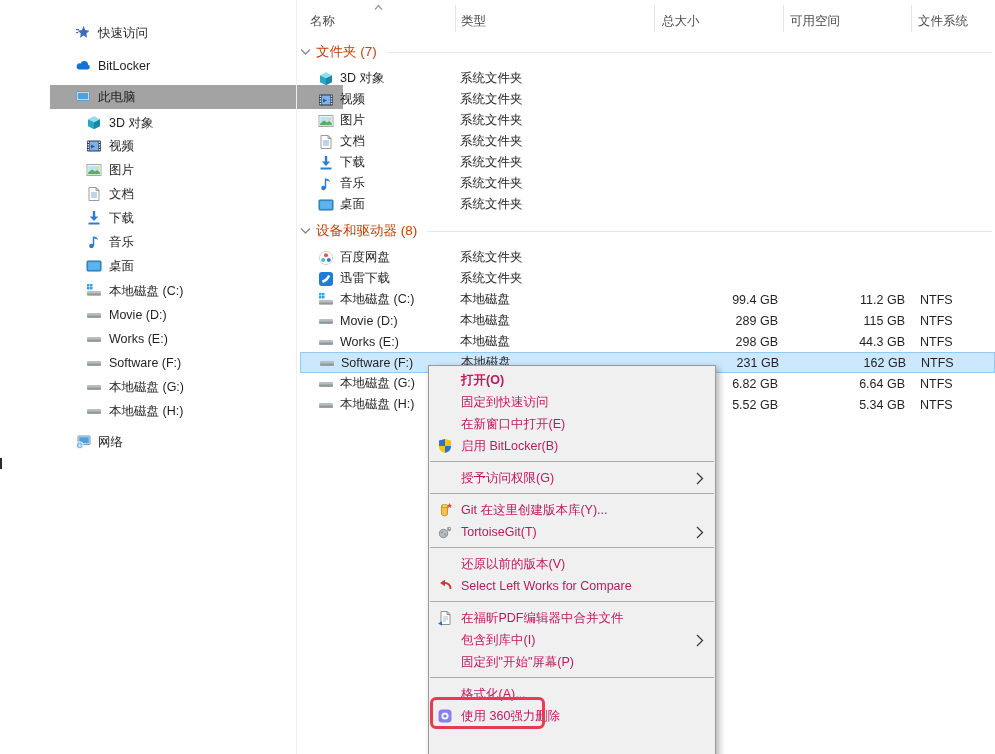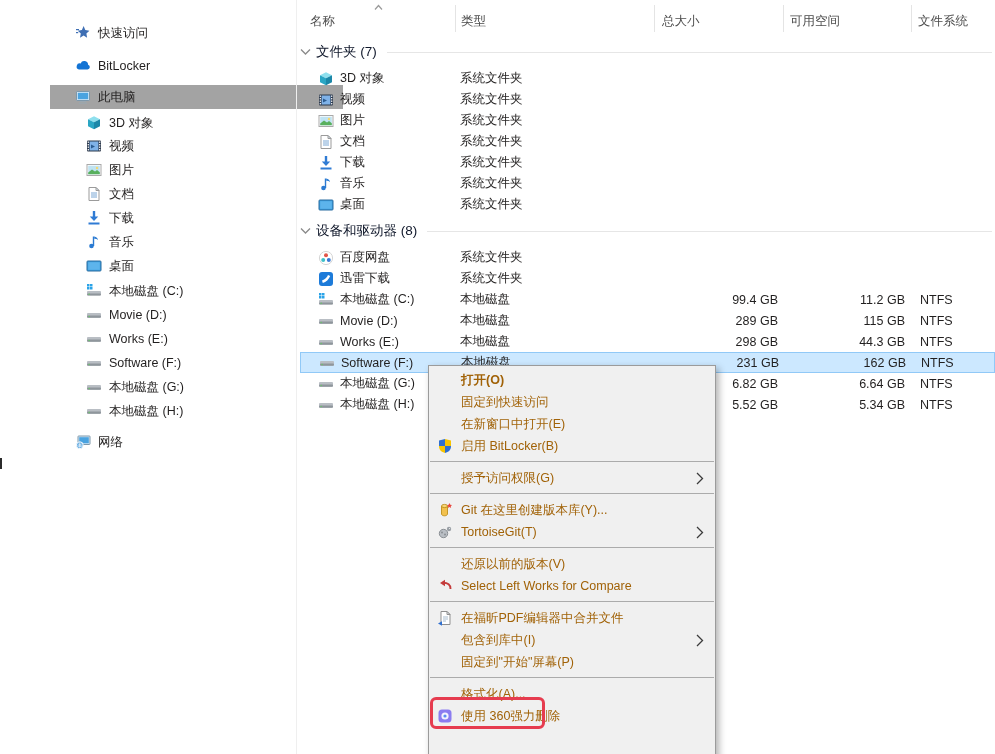--- a/index.html
+++ b/index.html
@@ -19,39 +19,39 @@
   .srow.lv1 .ico{margin-left:36px;}
   .srow.sel{background:#a3a3a3;}
   .edge-tick{position:absolute;left:0;top:458px;width:2px;height:11px;background:#2b2b2b;}
   
   .colhdr{position:absolute;top:13px;height:16px;color:#4c4c4c;white-space:nowrap;}
   .colsep{position:absolute;top:5px;width:1px;height:27px;background:#e4e4e4;}
   .sortcaret{position:absolute;left:374px;top:4px;width:9px;height:7px;}
   
   .group{position:absolute;left:300px;width:692px;height:20px;display:flex;align-items:center;cursor:default;}
   .group .chev{width:11px;height:8px;margin-right:5px;}
-  .group .gtitle{color:#0f172a;font-size:13.5px;white-space:nowrap;}
+  .group .gtitle{color:#c2410c;font-size:13.5px;white-space:nowrap;}
   .group .rule{flex:1;height:1px;background:#e6e6e6;margin-left:10px;}
   
   .frow{position:absolute;left:300px;width:695px;height:21px;display:flex;align-items:center;box-sizing:border-box;}
   .frow.sel{background:#cce8ff;border:1px solid #91c9f7;}
   .c-name{width:157px;flex:0 0 157px;display:flex;align-items:center;overflow:hidden;}
   .c-name .ico{width:16px;height:16px;flex:0 0 16px;margin-left:18px;display:flex;align-items:center;}
   .c-name .nm{margin-left:6px;white-space:nowrap;}
   .c-type{width:198px;flex:0 0 198px;padding-left:3px;box-sizing:border-box;white-space:nowrap;}
   .c-size{width:128px;flex:0 0 128px;text-align:right;padding-right:5px;box-sizing:border-box;}
   .c-free{width:128px;flex:0 0 128px;text-align:right;padding-right:6px;box-sizing:border-box;}
   .c-fs{flex:1;padding-left:9px;box-sizing:border-box;}
   
   .cmenu{
     position:absolute;left:428px;top:365px;width:288px;height:420px;
     background:#f0f0f0;border:1px solid #9b9b9b;box-sizing:border-box;
     box-shadow:3px 3px 7px rgba(0,0,0,.30);padding-top:3px;z-index:5;
   }
-  .mi{height:22px;display:flex;align-items:center;padding-left:32px;position:relative;color:#a16207;font-size:12.5px;white-space:nowrap;}
+  .mi{height:22px;display:flex;align-items:center;padding-left:32px;position:relative;color:#be185d;font-size:12.5px;white-space:nowrap;}
   .mi.bold{font-weight:bold;}
   .mi .mico{position:absolute;left:8px;top:3px;width:16px;height:16px;}
   .mi .subarrow{position:absolute;right:11px;top:5px;width:8px;height:13px;}
   .msep{height:1px;background:#ababab;margin:4px 1px 5px 1px;}
   
   .redbox{
     position:absolute;left:430px;top:697px;width:115px;height:32px;box-sizing:border-box;
     border:3px solid #e63c4f;border-radius:6px;z-index:9;pointer-events:none;
   }
   svg{display:block;}

